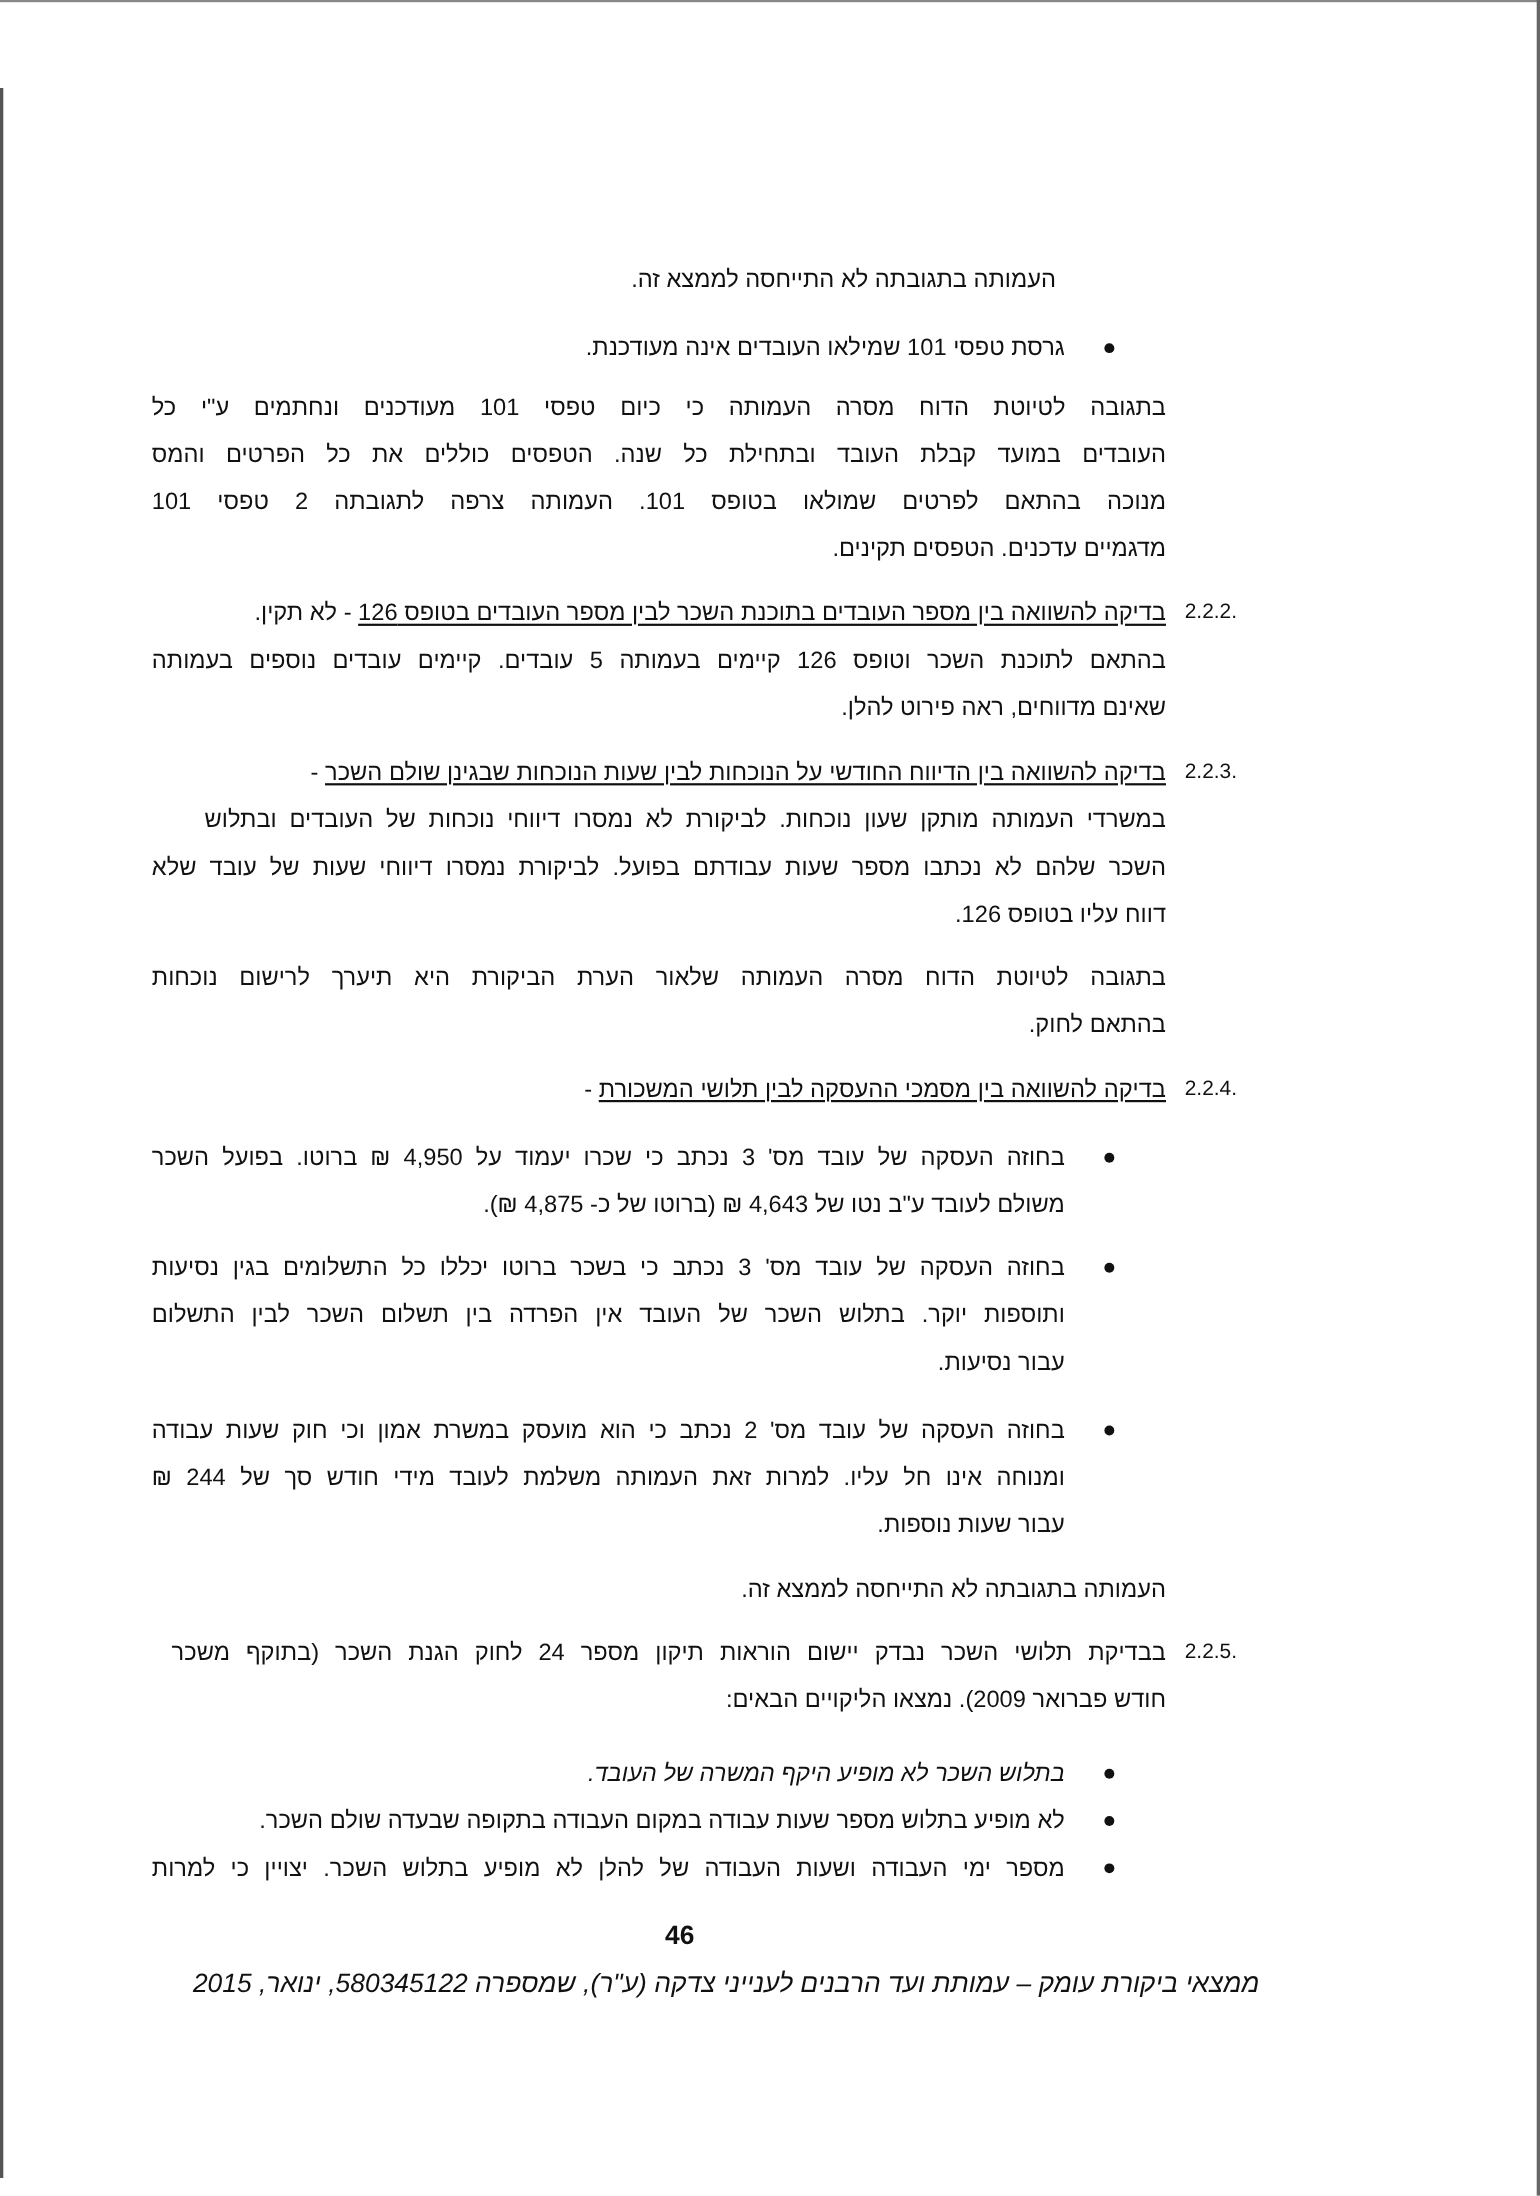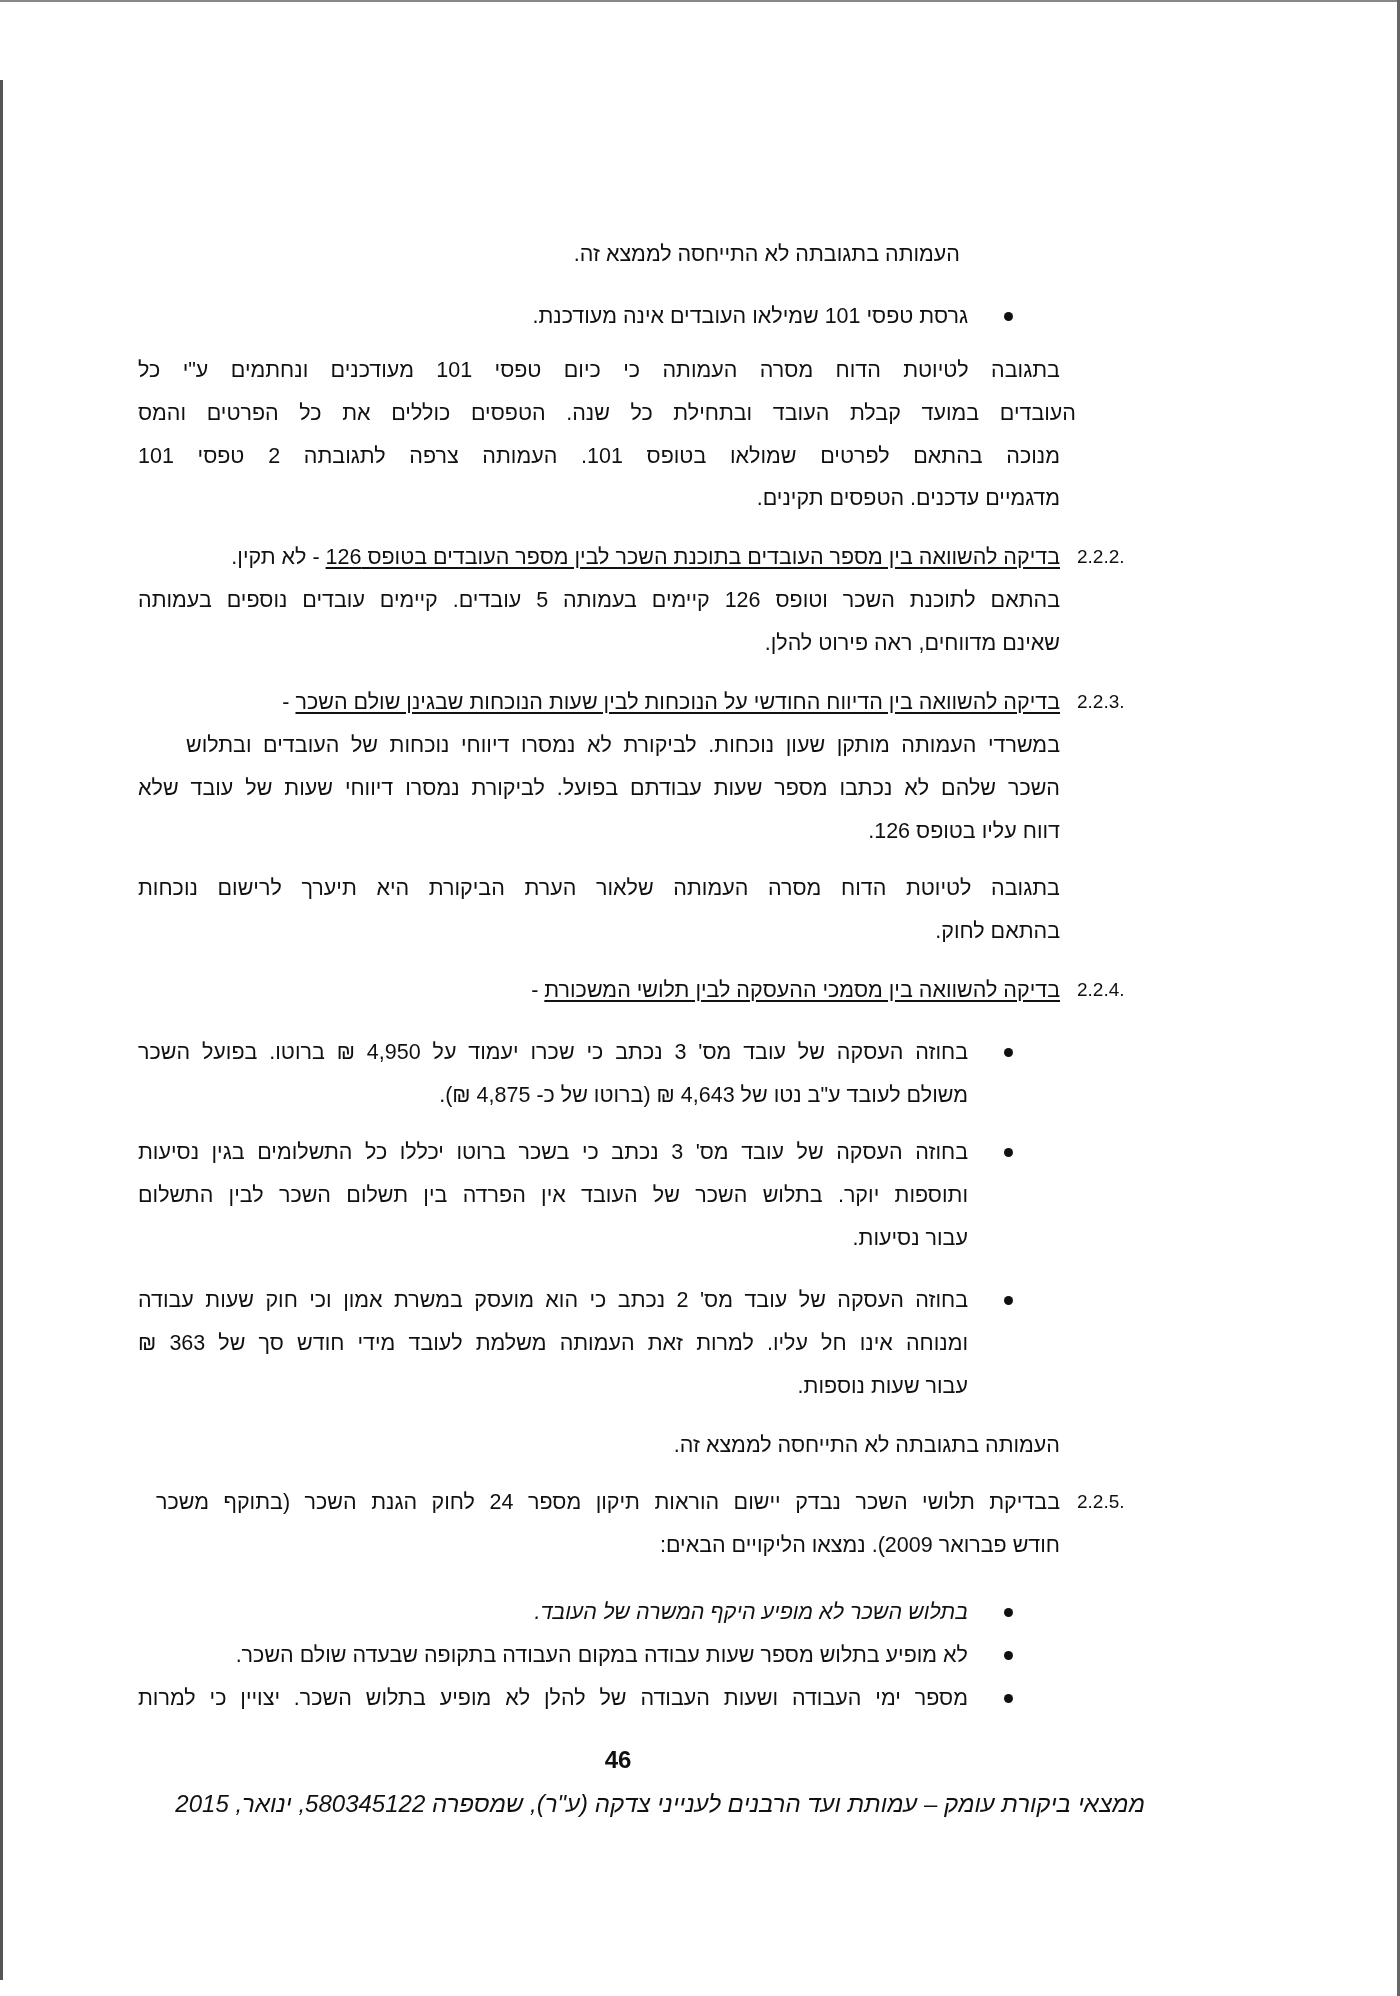--- a/index.html
+++ b/index.html
@@ -26,21 +26,21 @@
 
 <div class="page-edge-top"></div>
 <div class="page-edge-left"></div>
 <div class="page-edge-right"></div>
 
 <div class="line" style="right:440px; top:240px;">העמותה בתגובתה לא התייחסה לממצא זה.</div>
 
 <div class="bullet" style="left:1004px; top:312px;"></div>
 <div class="line" style="right:432px; top:302px;">גרסת טפסי 101 שמילאו העובדים אינה מעודכנת.</div>
 <div class="line just" style="right:340px; left:138px; top:356px;">בתגובה לטיוטת הדוח מסרה העמותה כי כיום טפסי 101 מעודכנים ונחתמים ע"י כל</div>
-<div class="line just" style="right:324px; left:138px; top:399px;">העובדים במועד קבלת העובד ובתחילת כל שנה. הטפסים כוללים את כל הפרטים והמס</div>
+<div class="line just" style="right:340px; left:138px; top:399px;">העובדים במועד קבלת העובד ובתחילת כל שנה. הטפסים כוללים את כל הפרטים והמס</div>
 <div class="line just" style="right:340px; left:138px; top:442px;">מנוכה בהתאם לפרטים שמולאו בטופס 101. העמותה צרפה לתגובתה 2 טפסי 101</div>
 <div class="line" style="right:340px; top:484px;">מדגמיים עדכנים. הטפסים תקינים.</div>
 
 <div class="num" style="left:1077px; top:543px;">2.2.2.</div>
 <div class="line" style="right:340px; top:543px;"><span class="u">בדיקה להשוואה בין מספר העובדים בתוכנת השכר לבין מספר העובדים בטופס 126</span><span> - לא תקין.</span></div>
 <div class="line just" style="right:340px; left:138px; top:586px;">בהתאם לתוכנת השכר וטופס 126 קיימים בעמותה 5 עובדים. קיימים עובדים נוספים בעמותה</div>
 <div class="line" style="right:340px; top:629px;">שאינם מדווחים, ראה פירוט להלן.</div>
 
 <div class="num" style="left:1077px; top:688px;">2.2.3.</div>
 <div class="line" style="right:340px; top:688px;"><span class="u">בדיקה להשוואה בין הדיווח החודשי על הנוכחות לבין שעות הנוכחות שבגינן שולם השכר</span><span> -</span></div>
@@ -57,21 +57,21 @@
 <div class="line just" style="right:432px; left:138px; top:1038px;">בחוזה העסקה של עובד מס' 3 נכתב כי שכרו יעמוד על 4,950 ₪ ברוטו. בפועל השכר</div>
 <div class="line" style="right:432px; top:1081px;">משולם לעובד ע"ב נטו של 4,643 ₪ (ברוטו של כ- 4,875 ₪).</div>
 
 <div class="bullet" style="left:1004px; top:1148px;"></div>
 <div class="line just" style="right:432px; left:138px; top:1138px;">בחוזה העסקה של עובד מס' 3 נכתב כי בשכר ברוטו יכללו כל התשלומים בגין נסיעות</div>
 <div class="line just" style="right:432px; left:138px; top:1181px;">ותוספות יוקר. בתלוש השכר של העובד אין הפרדה בין תשלום השכר לבין התשלום</div>
 <div class="line" style="right:432px; top:1224px;">עבור נסיעות.</div>
 
 <div class="bullet" style="left:1004px; top:1296px;"></div>
 <div class="line just" style="right:432px; left:138px; top:1286px;">בחוזה העסקה של עובד מס' 2 נכתב כי הוא מועסק במשרת אמון וכי חוק שעות עבודה</div>
-<div class="line just" style="right:432px; left:138px; top:1329px;">ומנוחה אינו חל עליו. למרות זאת העמותה משלמת לעובד מידי חודש סך של 363 ₪</div>
+<div class="line just" style="right:432px; left:138px; top:1329px;">ומנוחה אינו חל עליו. למרות זאת העמותה משלמת לעובד מידי חודש סך של 244 ₪</div>
 <div class="line" style="right:432px; top:1372px;">עבור שעות נוספות.</div>
 
 <div class="line" style="right:340px; top:1431px;">העמותה בתגובתה לא התייחסה לממצא זה.</div>
 
 <div class="num" style="left:1077px; top:1488px;">2.2.5.</div>
 <div class="line just" style="right:340px; left:156px; top:1488px;">בבדיקת תלושי השכר נבדק יישום הוראות תיקון מספר 24 לחוק הגנת השכר (בתוקף משכר</div>
 <div class="line" style="right:340px; top:1531px;">חודש פברואר 2009). נמצאו הליקויים הבאים:</div>
 
 <div class="bullet" style="left:1004px; top:1608px;"></div>
 <div class="line" style="right:432px; top:1598px;font-style:italic;">בתלוש השכר לא מופיע היקף המשרה של העובד.</div>

